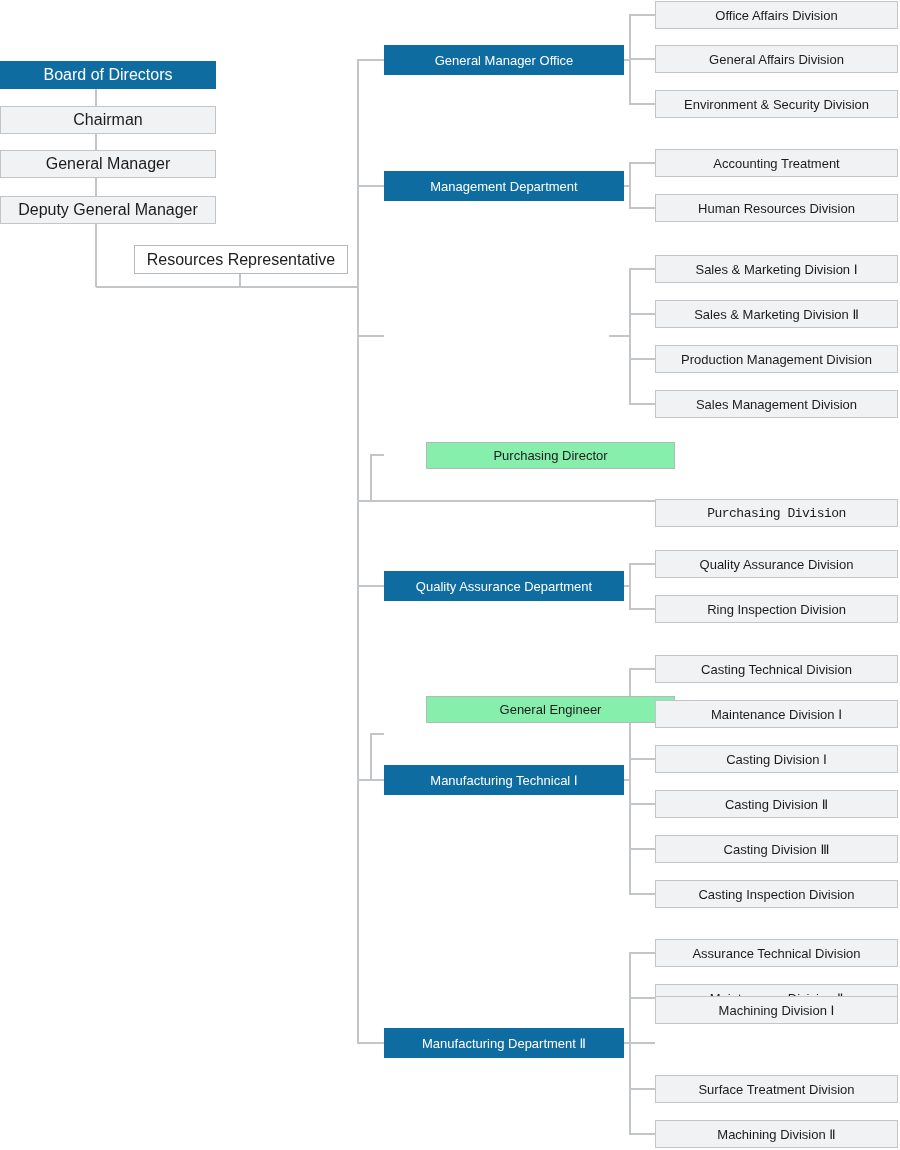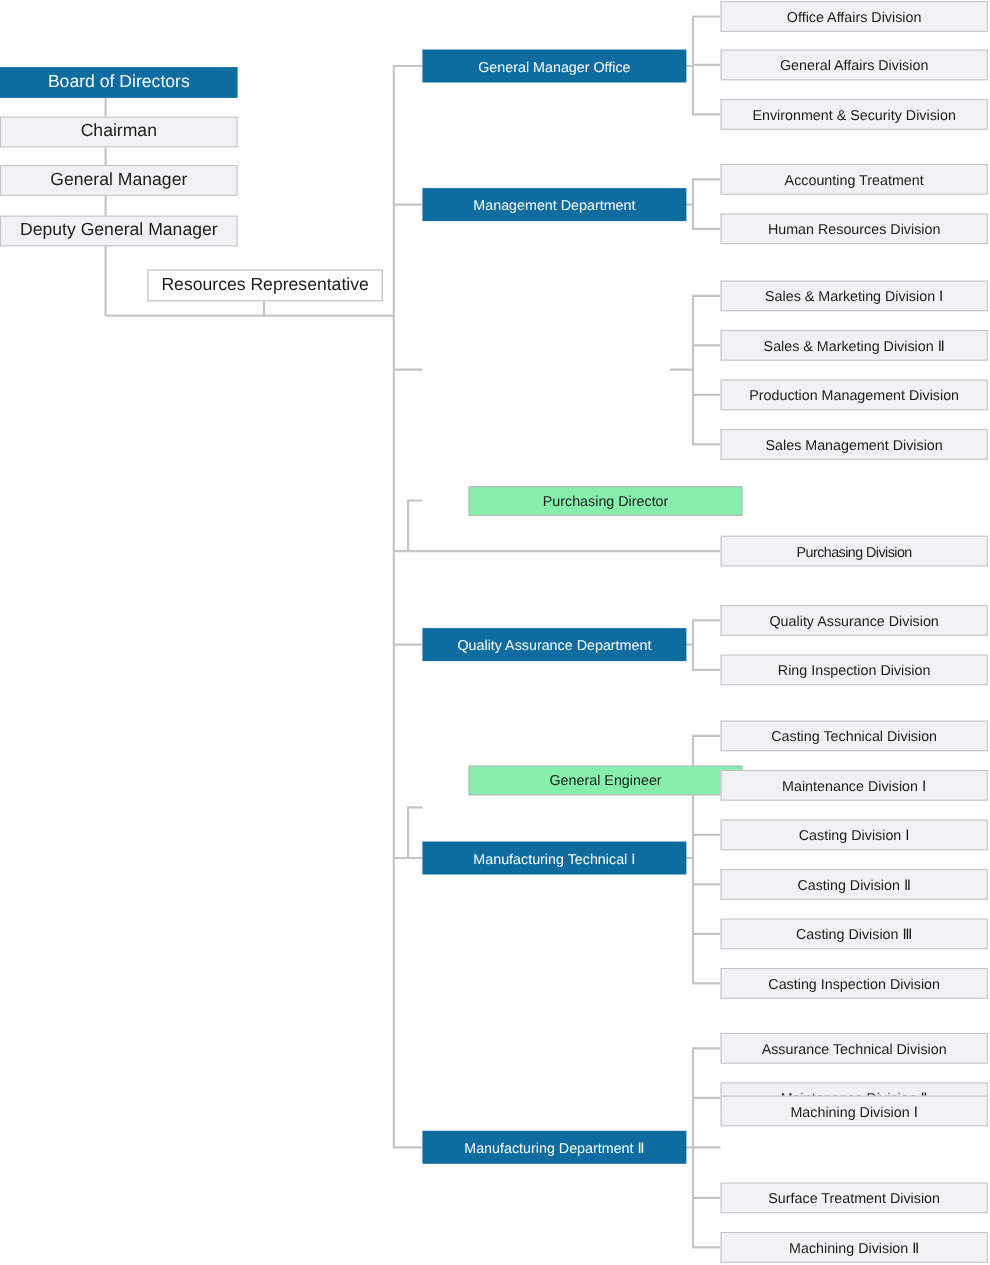--- a/index.html
+++ b/index.html
@@ -24,21 +24,21 @@
     font-size: 13px;
     white-space: nowrap;
     text-align: center;
   }
   .exec  { left: 0; width: 216px; height: 28px; font-size: 16px; }
   .blue  { background: #0e6ca1; border: none; color: #ffffff; }
   .dept  { left: 384px; width: 240px; height: 30px; background: #0e6ca1; border: none; color: #ffffff; }
   .staff { left: 384px; width: 249px; height: 27px; background: #86efac; border: 1px solid #b5b9bb; margin-left: 42px; }
   .white { background: #ffffff; border: 1px solid #b5b9bb; }
   .divb  { left: 655px; width: 243px; height: 28px; }
-  .gothic { font-family: Liberation Sans, sans-serif; letter-spacing: -0.5px; }
+  .gothic { font-family: Liberation Mono, monospace; letter-spacing: -0.5px; margin-top: 12px; }
 </style>
 </head>
 <body>
 
 <div class="canvas">
 
   <svg class="lines" width="900" height="1150" viewBox="0 0 900 1150">
     <path fill="none" stroke="#c2c6c8" stroke-width="2" d="
       M96 89 V287
       M240 274 V287

